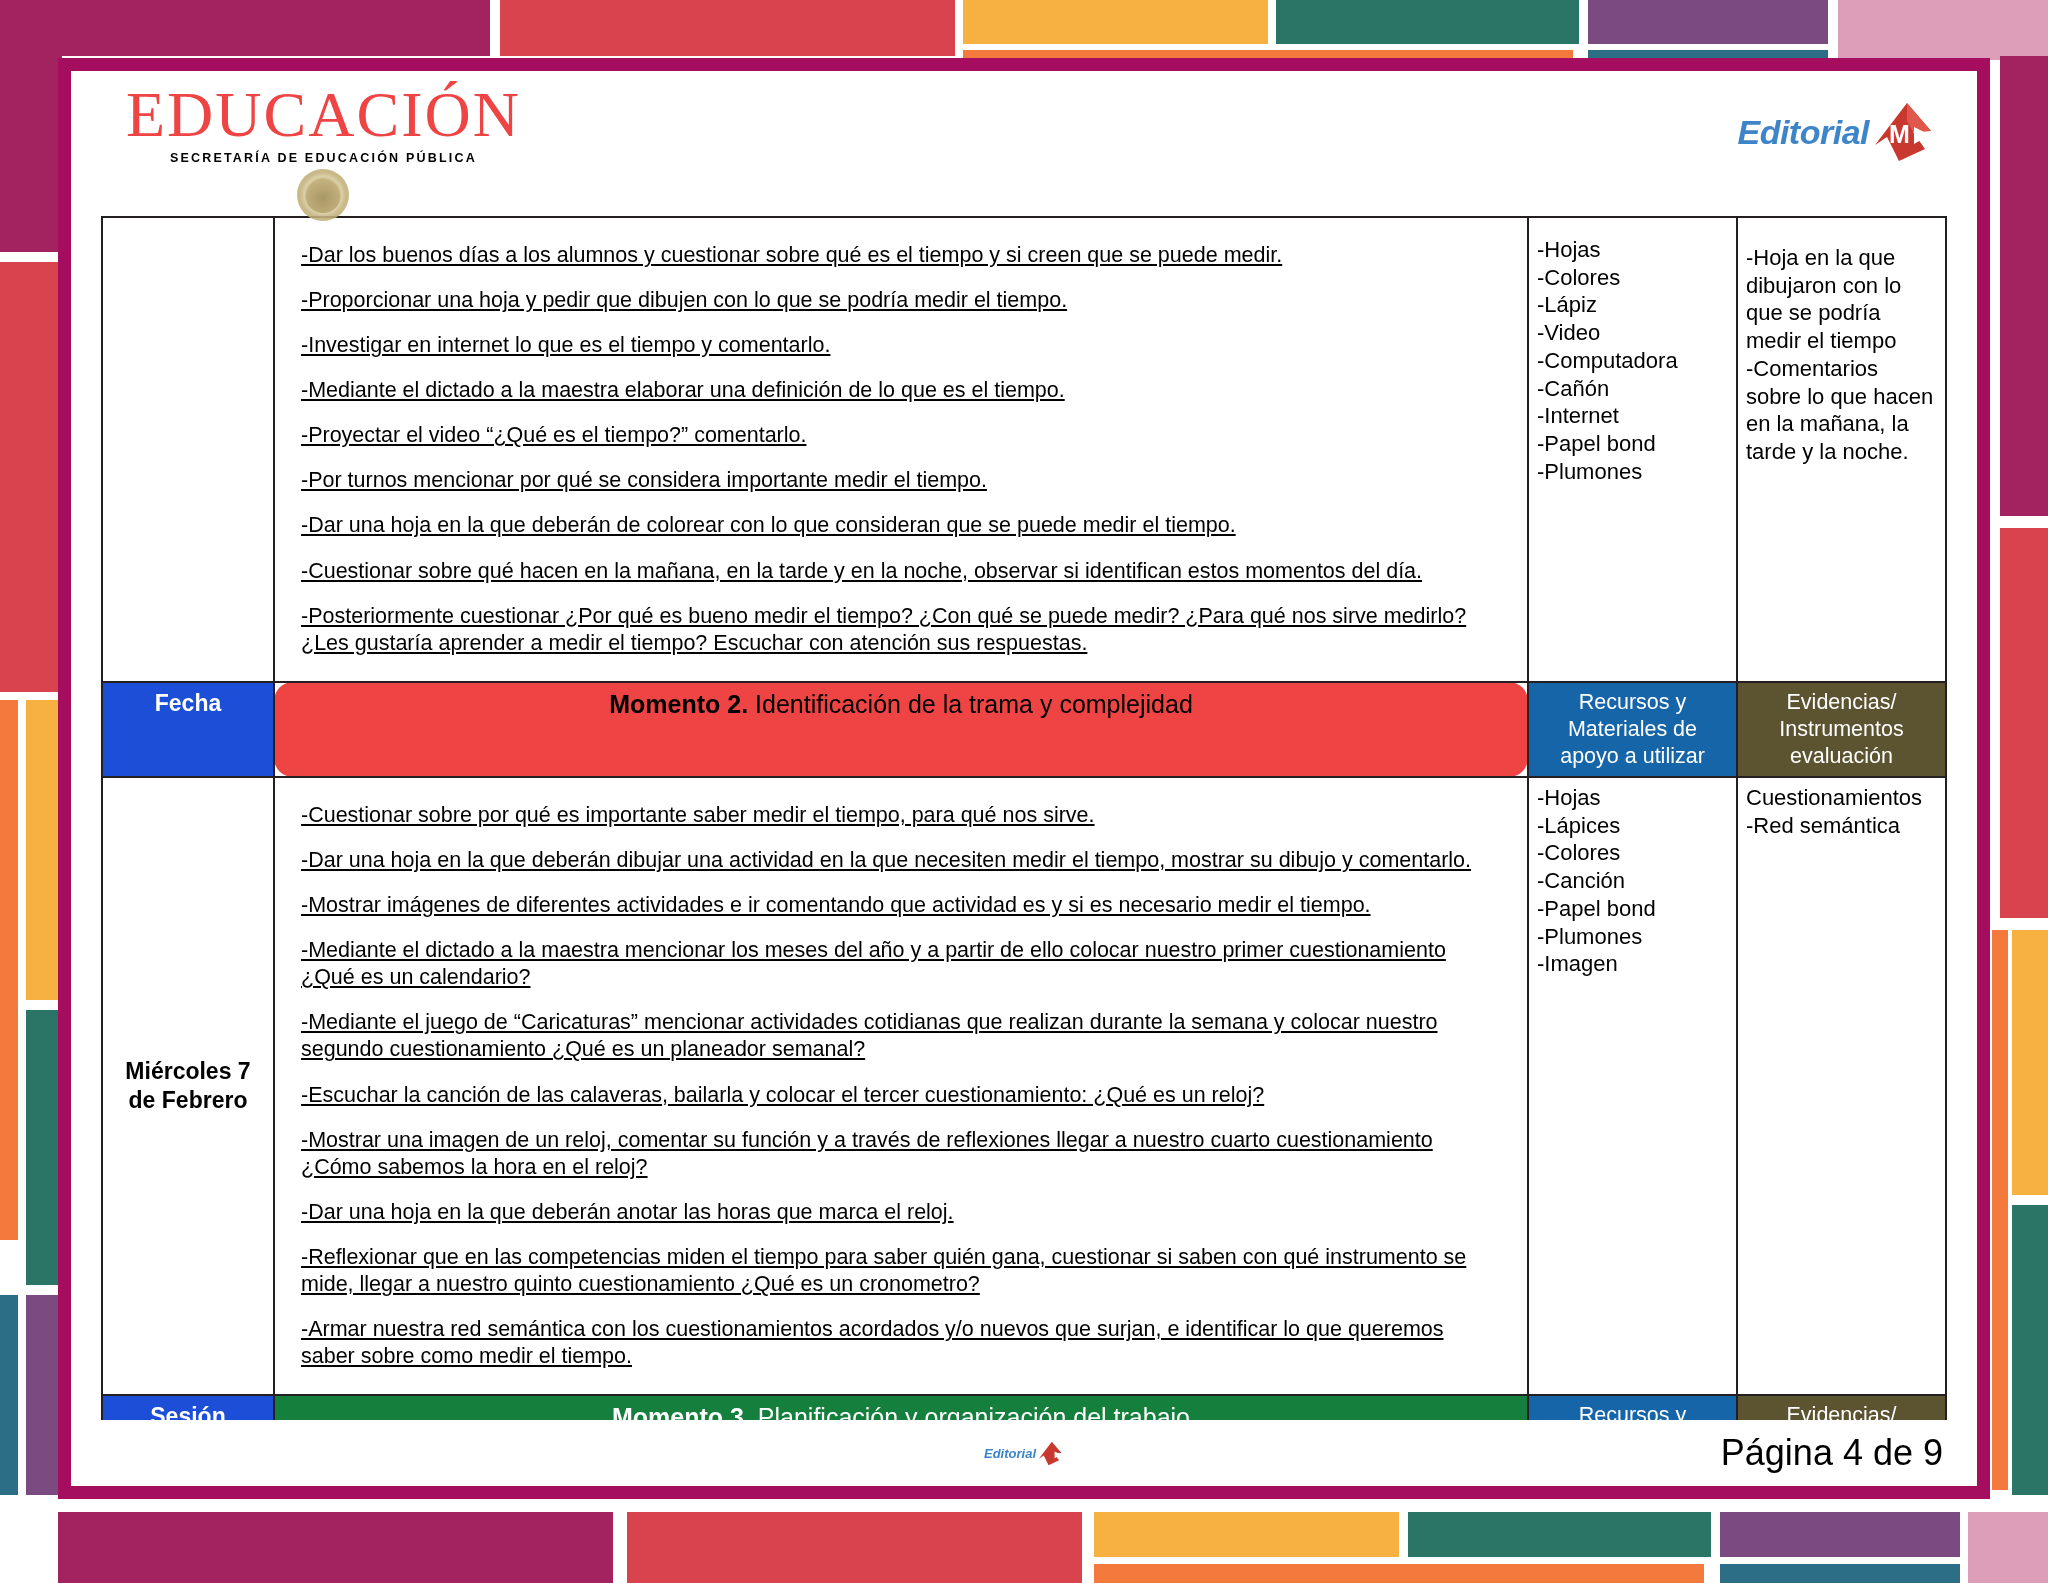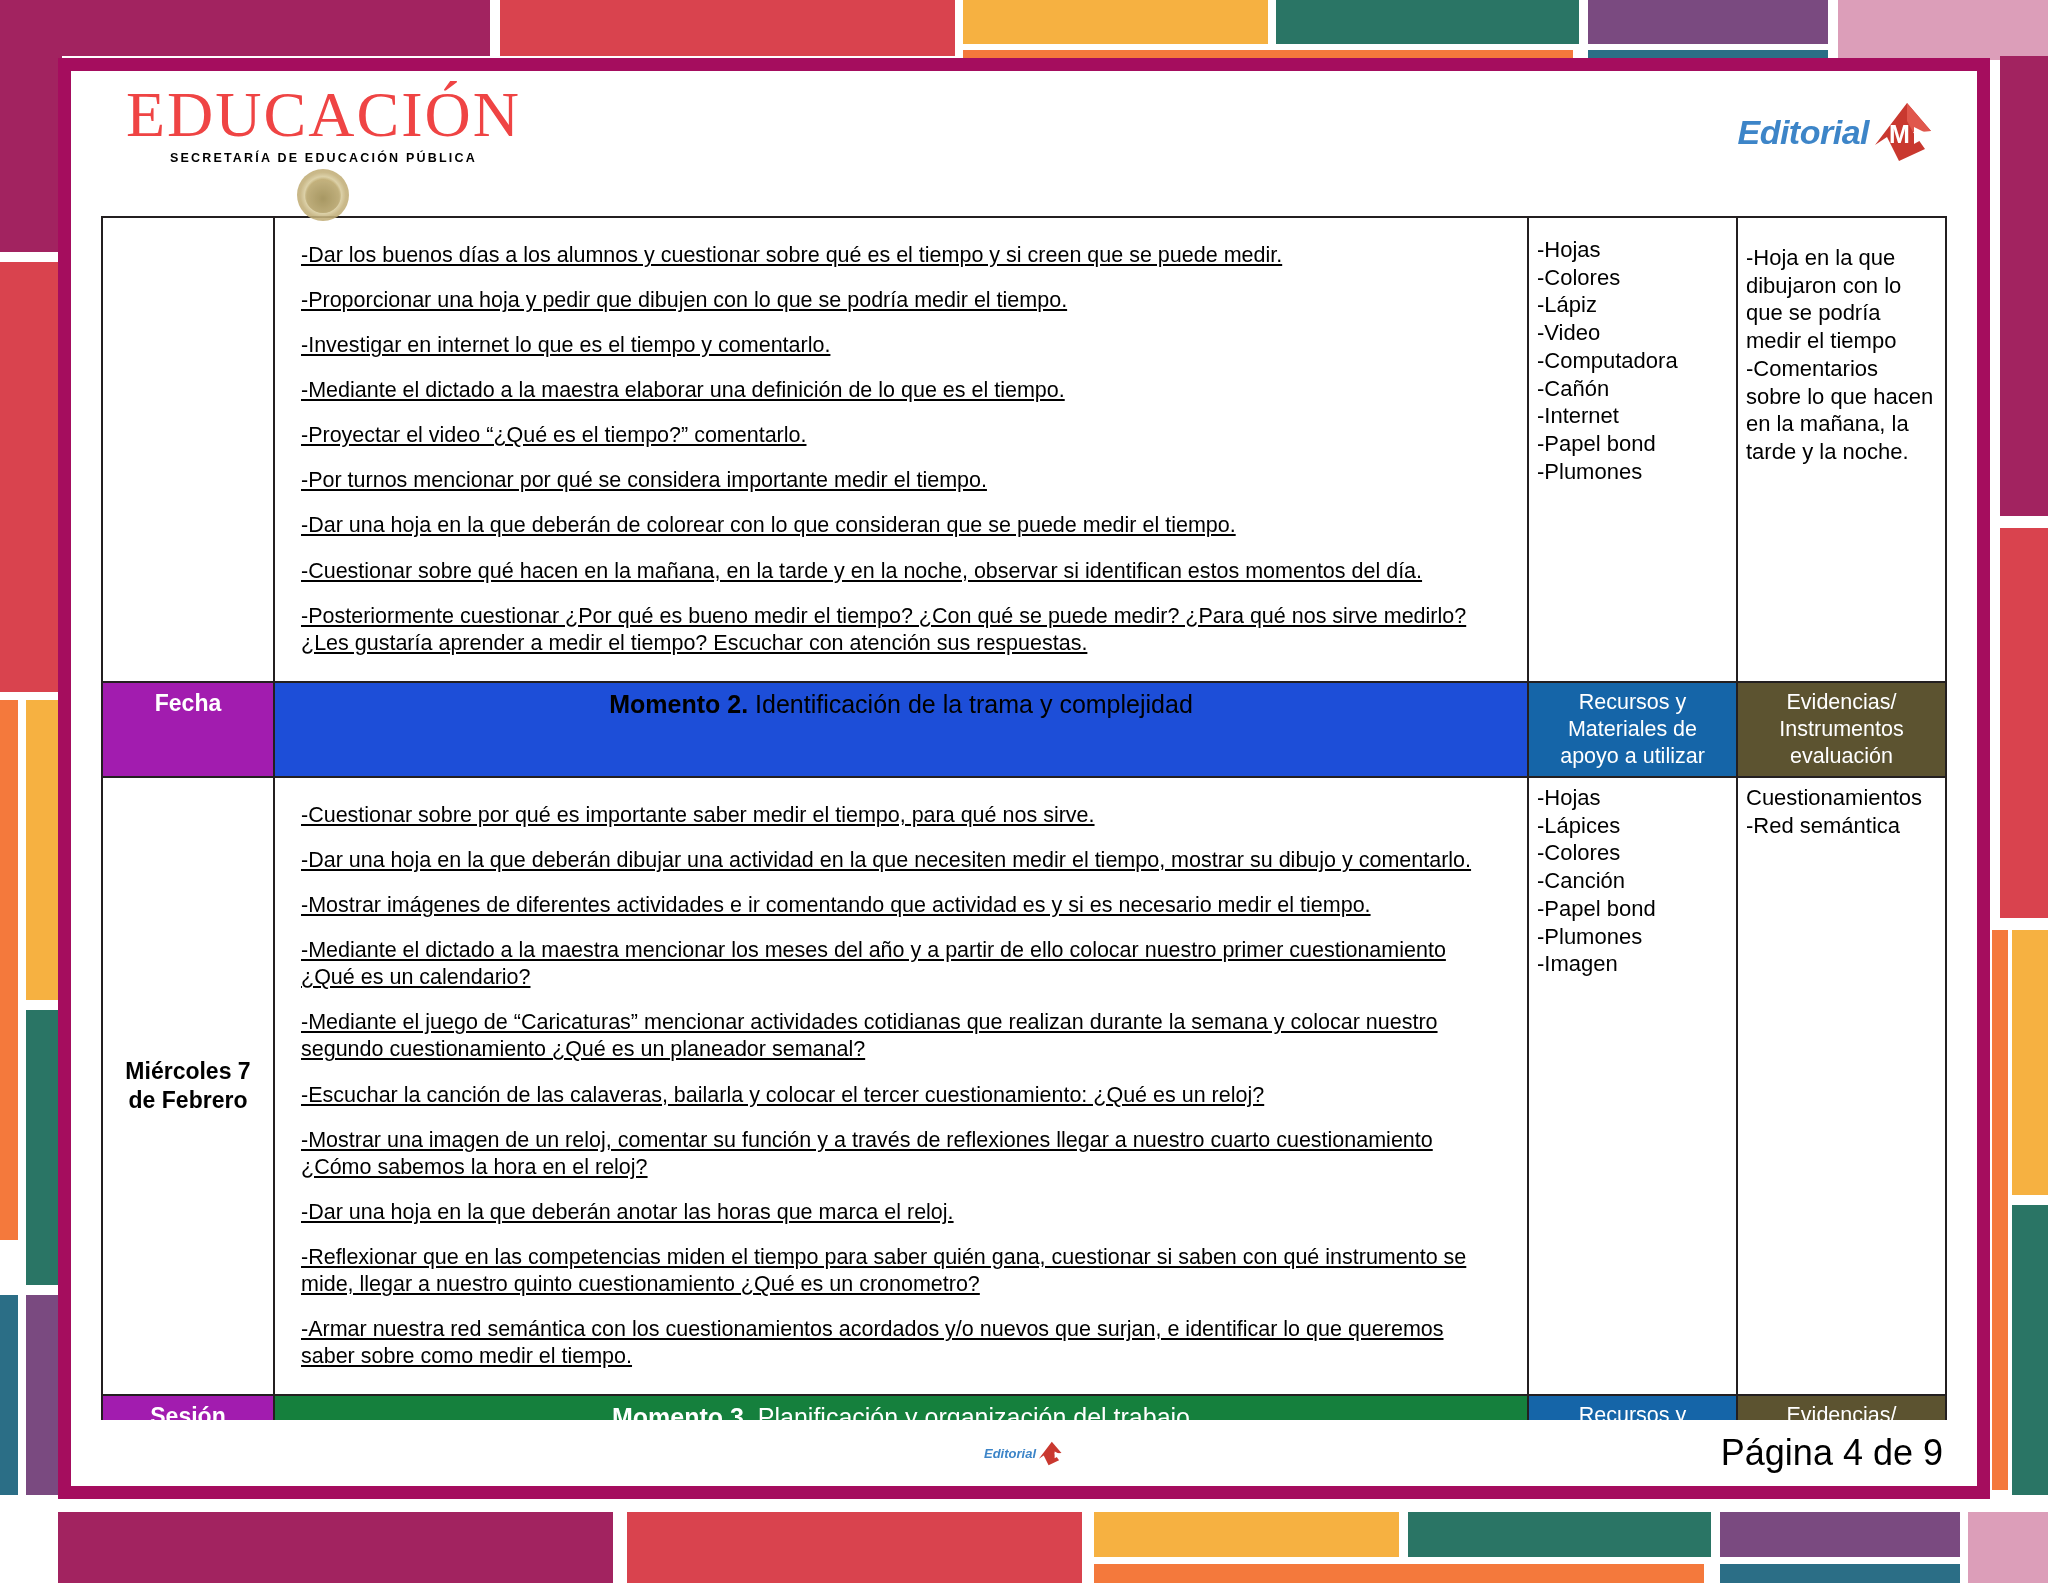--- a/index.html
+++ b/index.html
@@ -112,36 +112,36 @@
     font-size: 23px;
     vertical-align: bottom;
     padding-bottom: 4px;
     line-height: 1.22;
   }
   td.fecha-cell.low { vertical-align: middle; }
 
   
   tr.band td { border-color: #231f20; }
   td.band-fecha {
-    background: #a21caf;
+    background: #1d4ed8;
     color: #fff;
     font-weight: 700;
     text-align: center;
     font-size: 23px;
     vertical-align: middle;
     line-height: 1.3;
   }
   td.band-title {
     color: #000;
     text-align: center;
     vertical-align: middle;
     font-size: 25px;
   }
   td.band-title .strong { font-weight: 700; }
-  td.band-orange { background: #1d4ed8; }
+  td.band-orange { background: #ef4444; border-radius: 19px; }
   td.band-blue   { background: #15803d; color: #fff; }
   td.band-rec {
     background: #1565A8;
     color: #fff;
     text-align: center;
     vertical-align: middle;
     font-size: 21.5px;
     line-height: 1.28;
   }
   td.band-evi {

